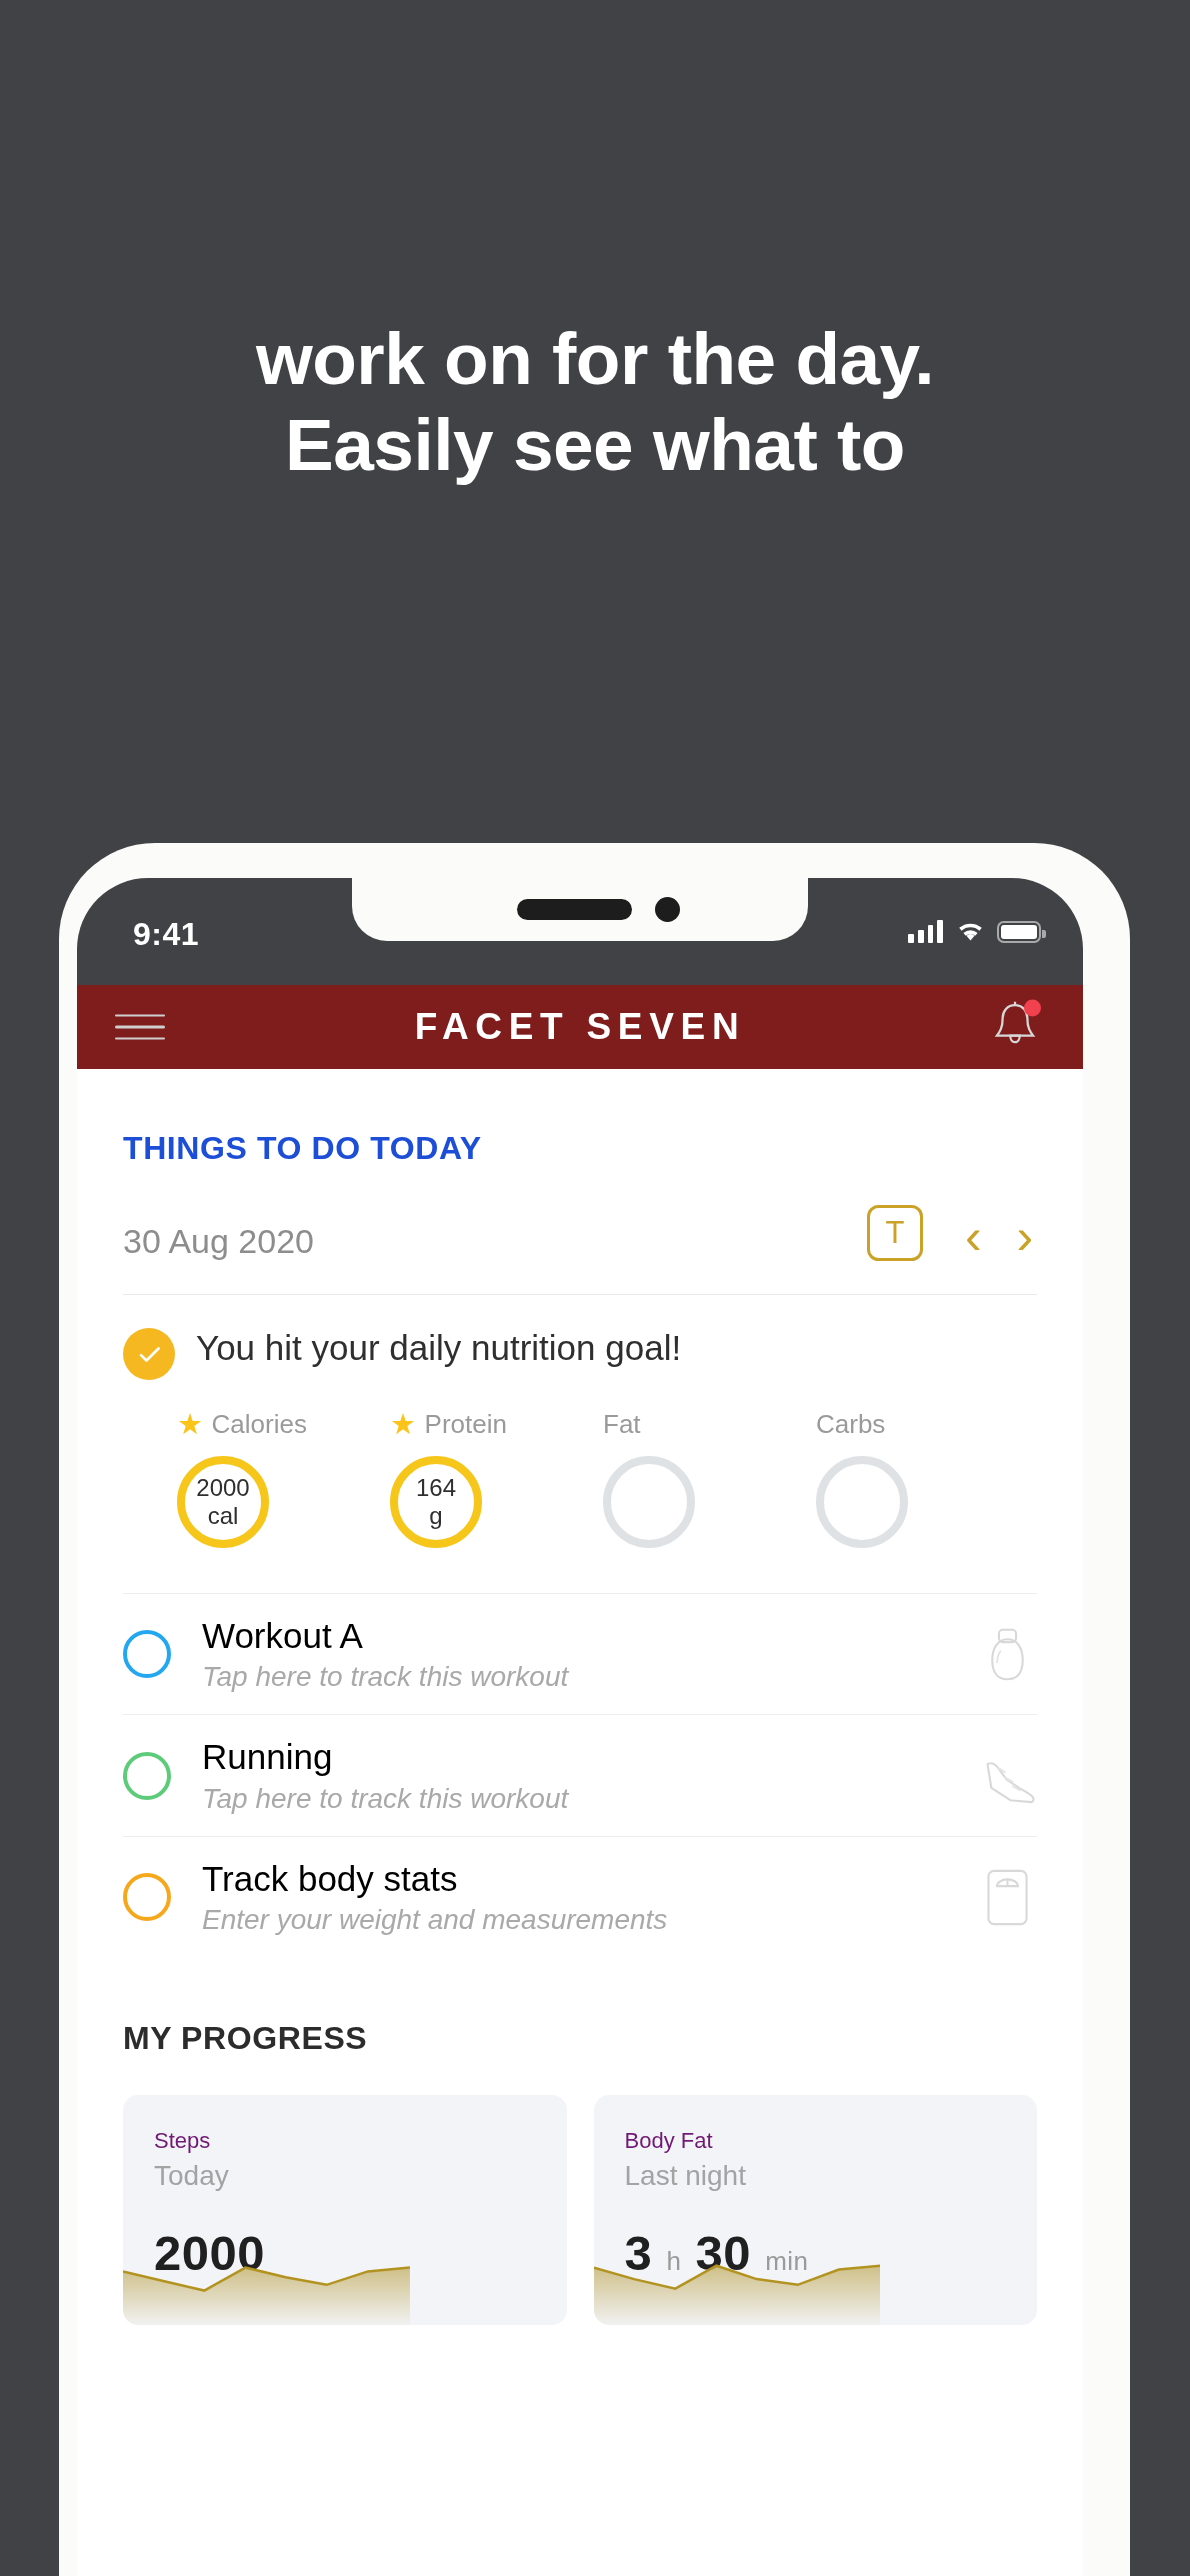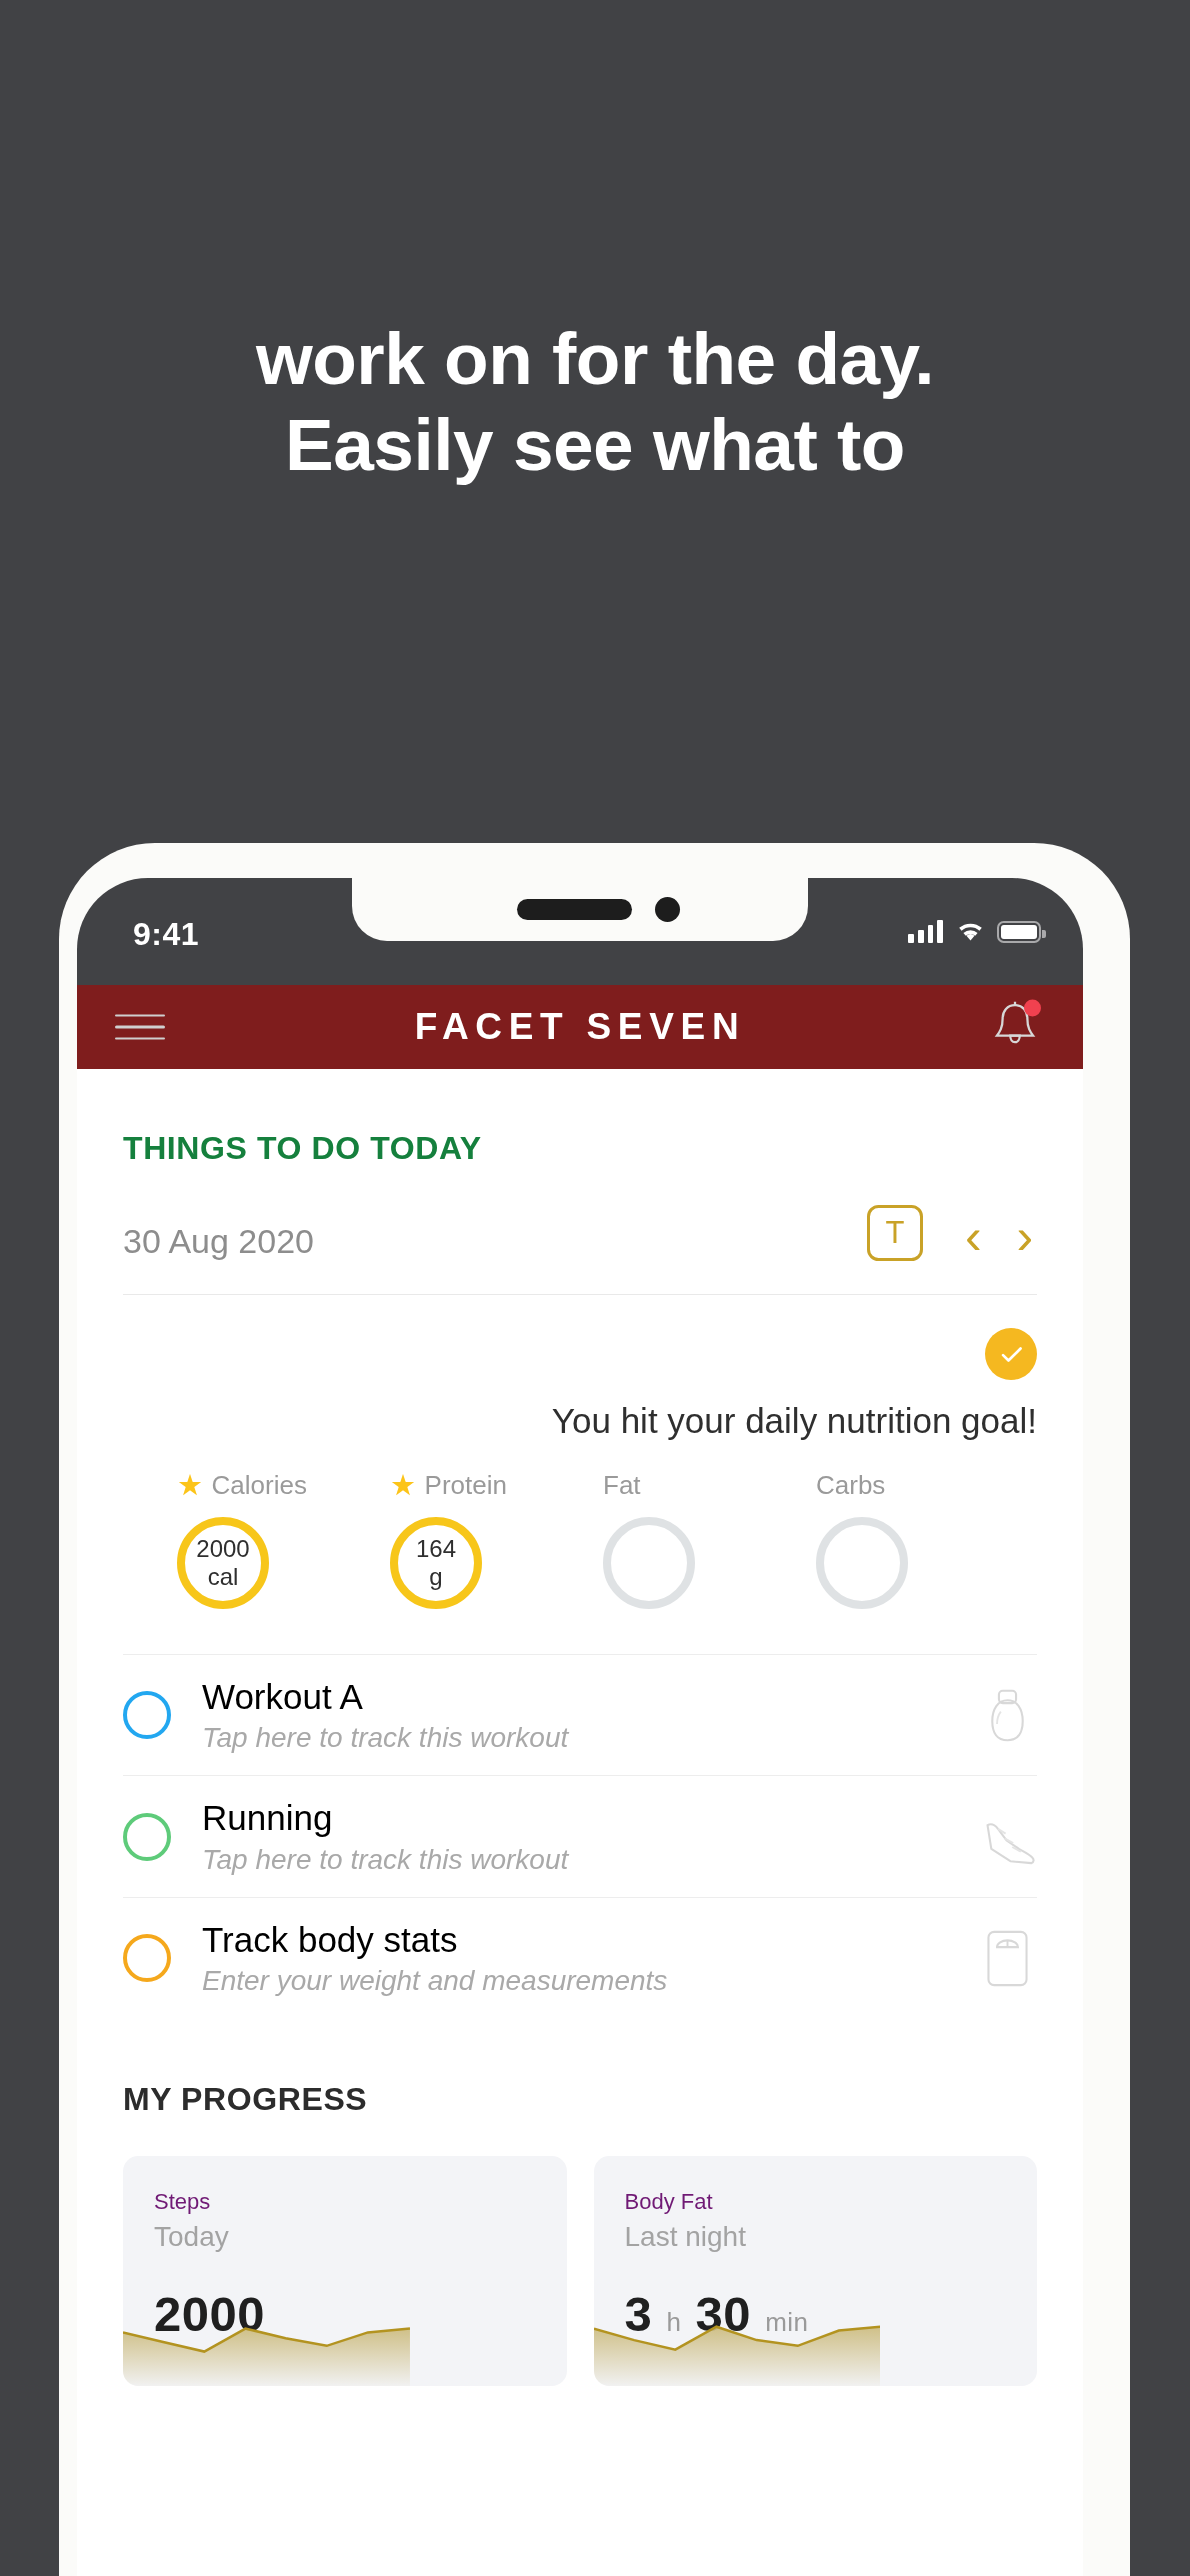--- a/index.html
+++ b/index.html
@@ -131,21 +131,21 @@
   .bell-dot{
     position:absolute; right:1.9px; top:1.9px;
     width:17px; height:17px; border-radius:50%;
     background:#f1414f;
   }
 
   
   .content { background:#ffffff; padding:0 46px; }
 
   .section-title{
-    color:#15803d;
+    color:#1d4ed8;
     font-size:32px;
     font-weight:bold;
     letter-spacing:0.6px;
     padding-top:61px;
   }
 
   .daterow{
     display:flex; align-items:flex-end;
     padding:38px 0 33px 0;
     border-bottom:1.9px solid #e9e9e9;
@@ -164,21 +164,21 @@
     color:#c9a227;
     font-size:50px;
     font-weight:300;
     line-height:1;
     margin-right:35px;
   }
   .chev:last-child{ margin-right:3.8px; }
 
   
   .nutri{ padding:33px 0 11.5px 0; }
-  .nutri-head{ display:flex; align-items:flex-end; gap:21px;flex-direction:column; }
+  .nutri-head{ display:flex; align-items:flex-start; gap:21px; }
   .check-circle{
     width:52px; height:52px; border-radius:50%;
     background:#f5b820;
     display:flex; align-items:center; justify-content:center;
     flex:none;
   }
   .nutri-msg{ color:#2f2f2f; font-size:35px; }
 
   .rings{
     display:flex;

